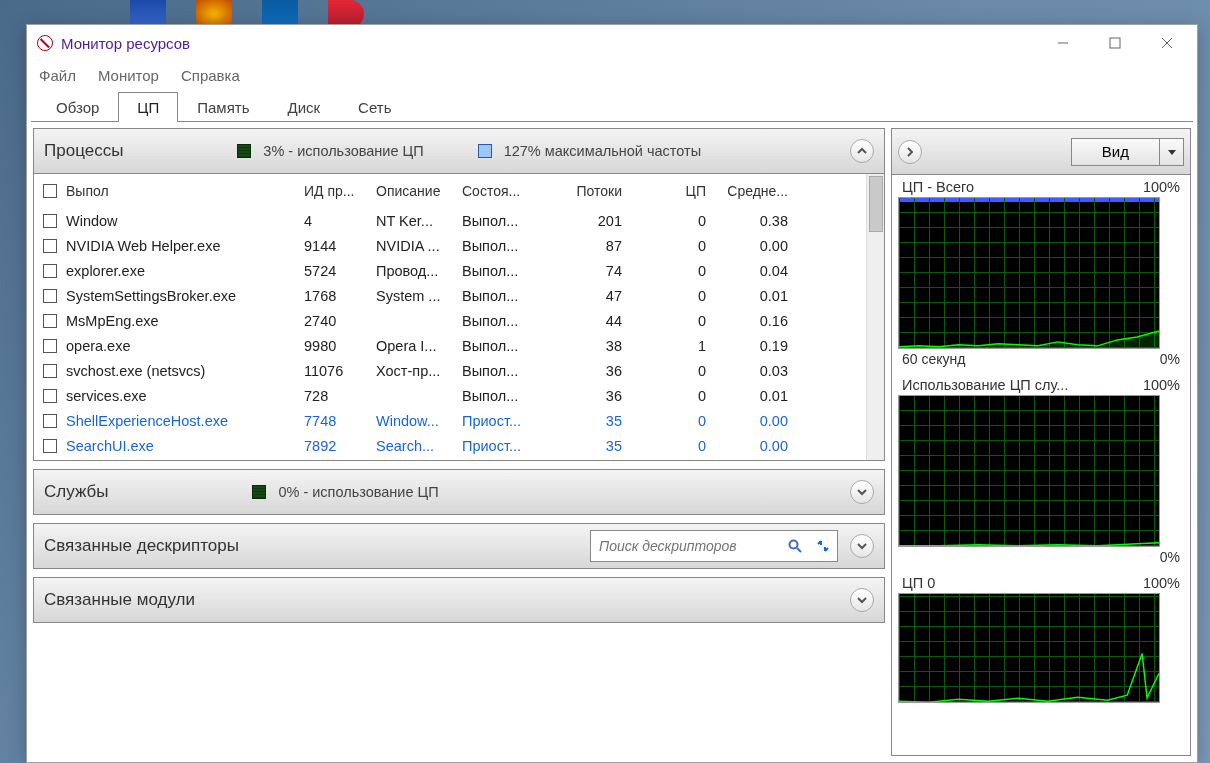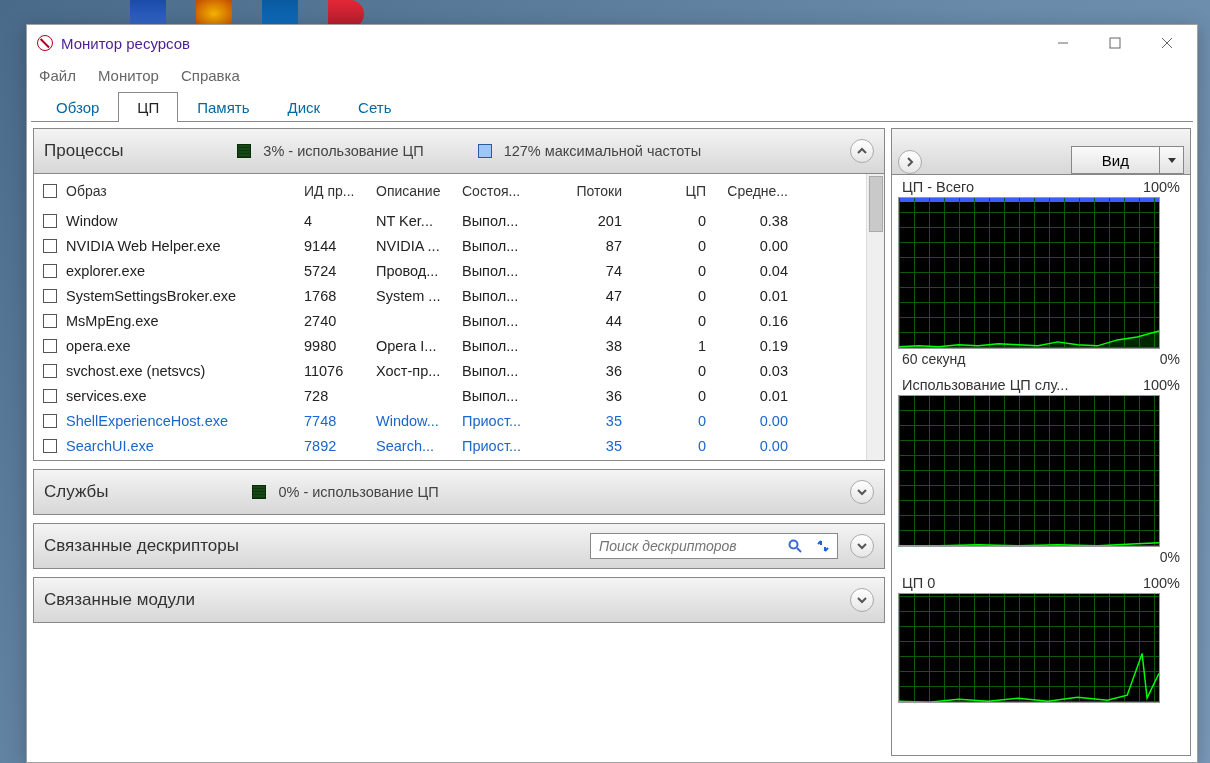--- a/index.html
+++ b/index.html
@@ -22,21 +22,21 @@
 .app-icon::after { content:""; position:absolute; left:50%; top:50%; width:12px; height:1.5px; background:#b00020; transform:translate(-50%,-50%) rotate(45deg); }
 .titlebar .spacer { flex: 1; }
 .win-ctl { display: flex; }
 .win-btn { width: 52px; height: 32px; display:flex; align-items:center; justify-content:center; font-size: 14px; color:#666; }
 .win-btn svg { width: 12px; height: 12px; stroke: #666; stroke-width: 1; fill: none; }
 
 .menubar { height: 28px; display:flex; align-items:center; gap: 22px; padding: 0 12px; color:#666; font-size:15px; }
 .menubar span { cursor: default; }
 
 .tabstrip { display:flex; align-items:flex-end; padding: 2px 6px 0 6px; border-bottom: 1px solid #888; margin: 0 4px; }
-.tab { padding: 6px 18px; color:#0369a1; font-size:15px; border:1px solid transparent; border-bottom:none; position:relative; top:1px;}
+.tab { padding: 6px 18px; color:#404040; font-size:15px; border:1px solid transparent; border-bottom:none; position:relative; top:1px;}
 .tab.active { background:#fff; border-color:#888; color:#222;}
 
 .workarea { flex:1; display:flex; gap:6px; padding:6px; overflow:hidden; }
 .leftcol { flex:1 1 auto; display:flex; flex-direction:column; gap:8px; min-width:0;}
 .rightcol { width: 300px; flex:0 0 300px; border:1px solid #888; display:flex; flex-direction:column; overflow:hidden;}
 
 
 .panelhdr { height: 46px; background: linear-gradient(#f4f4f4,#d7d7d7); border:1px solid #888; display:flex; align-items:center; padding:0 10px; gap:12px;}
 .panelhdr .title { font-size: 17px; color:#333;text-align:center; }
 .swatch { width:14px; height:14px; }
@@ -60,27 +60,27 @@
 .c-thr   { flex: 0 0 96px; text-align:right; }
 .c-cpu   { flex: 0 0 84px; text-align:right; }
 .c-avg   { flex: 0 0 82px; text-align:right; }
 .pt-body { height: 252px; overflow:hidden; position:relative;}
 .pt-row { height: 25px; font-size:14.5px; color:#222;}
 .pt-row.blue { color:#1a66cc; }
 .pt-scroll { position:absolute; right:0; top:0; width:18px; height:286px; background:#efefef; border-left:1px solid #ddd;}
 .pt-scroll .thumb{ position:absolute; left:2px; top:2px; width:14px; height:56px; background:#c9c9c9; border:1px solid #aaa;}
 
 .panelhdr.collapsed { margin-top:0; }
-.searchbox { display:flex; align-items:center; border:1px solid #888; height:26px; background:#fff; }
+.searchbox { display:flex; align-items:center; border:1px solid #888; height:32px; background:#fff; }
 .searchbox input { border:none; outline:none; padding:0 8px; font-size:14px; width:190px; font-style:italic; color:#666;}
 .searchbox .ico { width:28px; display:flex; align-items:center; justify-content:center; }
 .searchbox svg { width:14px; height:14px; stroke:#3a6ad0; fill:none; stroke-width:2;}
 
 
-.rt-hdr { height:46px; background:linear-gradient(#f4f4f4,#d7d7d7); border-bottom:1px solid #888; display:flex; align-items:flex-end; padding:0 6px; gap:8px;}
+.rt-hdr { height:46px; background:linear-gradient(#f4f4f4,#d7d7d7); border-bottom:1px solid #888; display:flex; align-items:center; padding:0 6px; gap:8px;}
 .rt-viewbtn { display:flex; border:1px solid #888; height:28px;}
 .rt-viewbtn .lbl { padding:0 30px; display:flex; align-items:center; background:linear-gradient(#fafafa,#e4e4e4); font-size:15px;}
 .rt-viewbtn .dd { width:24px; display:flex; align-items:center; justify-content:center; background:linear-gradient(#fafafa,#e4e4e4); border-left:1px solid #888;}
 .rt-viewbtn .dd svg{ width:8px; height:8px; fill:#333;}
 .rt-body { flex:1; overflow:hidden; padding: 2px 6px;}
 .chart-blk { margin-bottom: 6px;}
 .chart-cap { display:flex; justify-content:space-between; font-size:14.5px; color:#333; padding: 2px 4px;}
 .chart { width:262px; height:152px; border:1px solid #999; background:#000; position:relative; overflow:hidden;}
 .chart .topstrip{ position:absolute; left:0; right:0; top:0; height:4px; background:#3b5cff;}
 .grid { position:absolute; inset:0; background-image:
@@ -161,21 +161,21 @@
               <svg viewBox="0 0 10 10">
                 <polyline points="1,7 5,3 9,7"></polyline>
               </svg>
             </span>
         </div>
         <div class="processes" style="position:relative;">
           <div class="pt-head">
             <span class="chk">
                 <span class="chk-box"></span>
               </span>
-            <span class="col c-image">Образ</span>
+            <span class="col c-image">Выпол</span>
             <span class="col c-pid">ИД пр...</span>
             <span class="col c-desc">Описание</span>
             <span class="col c-state">Состоя...</span>
             <span class="col c-thr">Потоки</span>
             <span class="col c-cpu">ЦП</span>
             <span class="col c-avg">Средне...</span>
           </div>
           <div class="pt-body" id="pt-body">
               <div class="pt-row">
                 <span class="chk">

